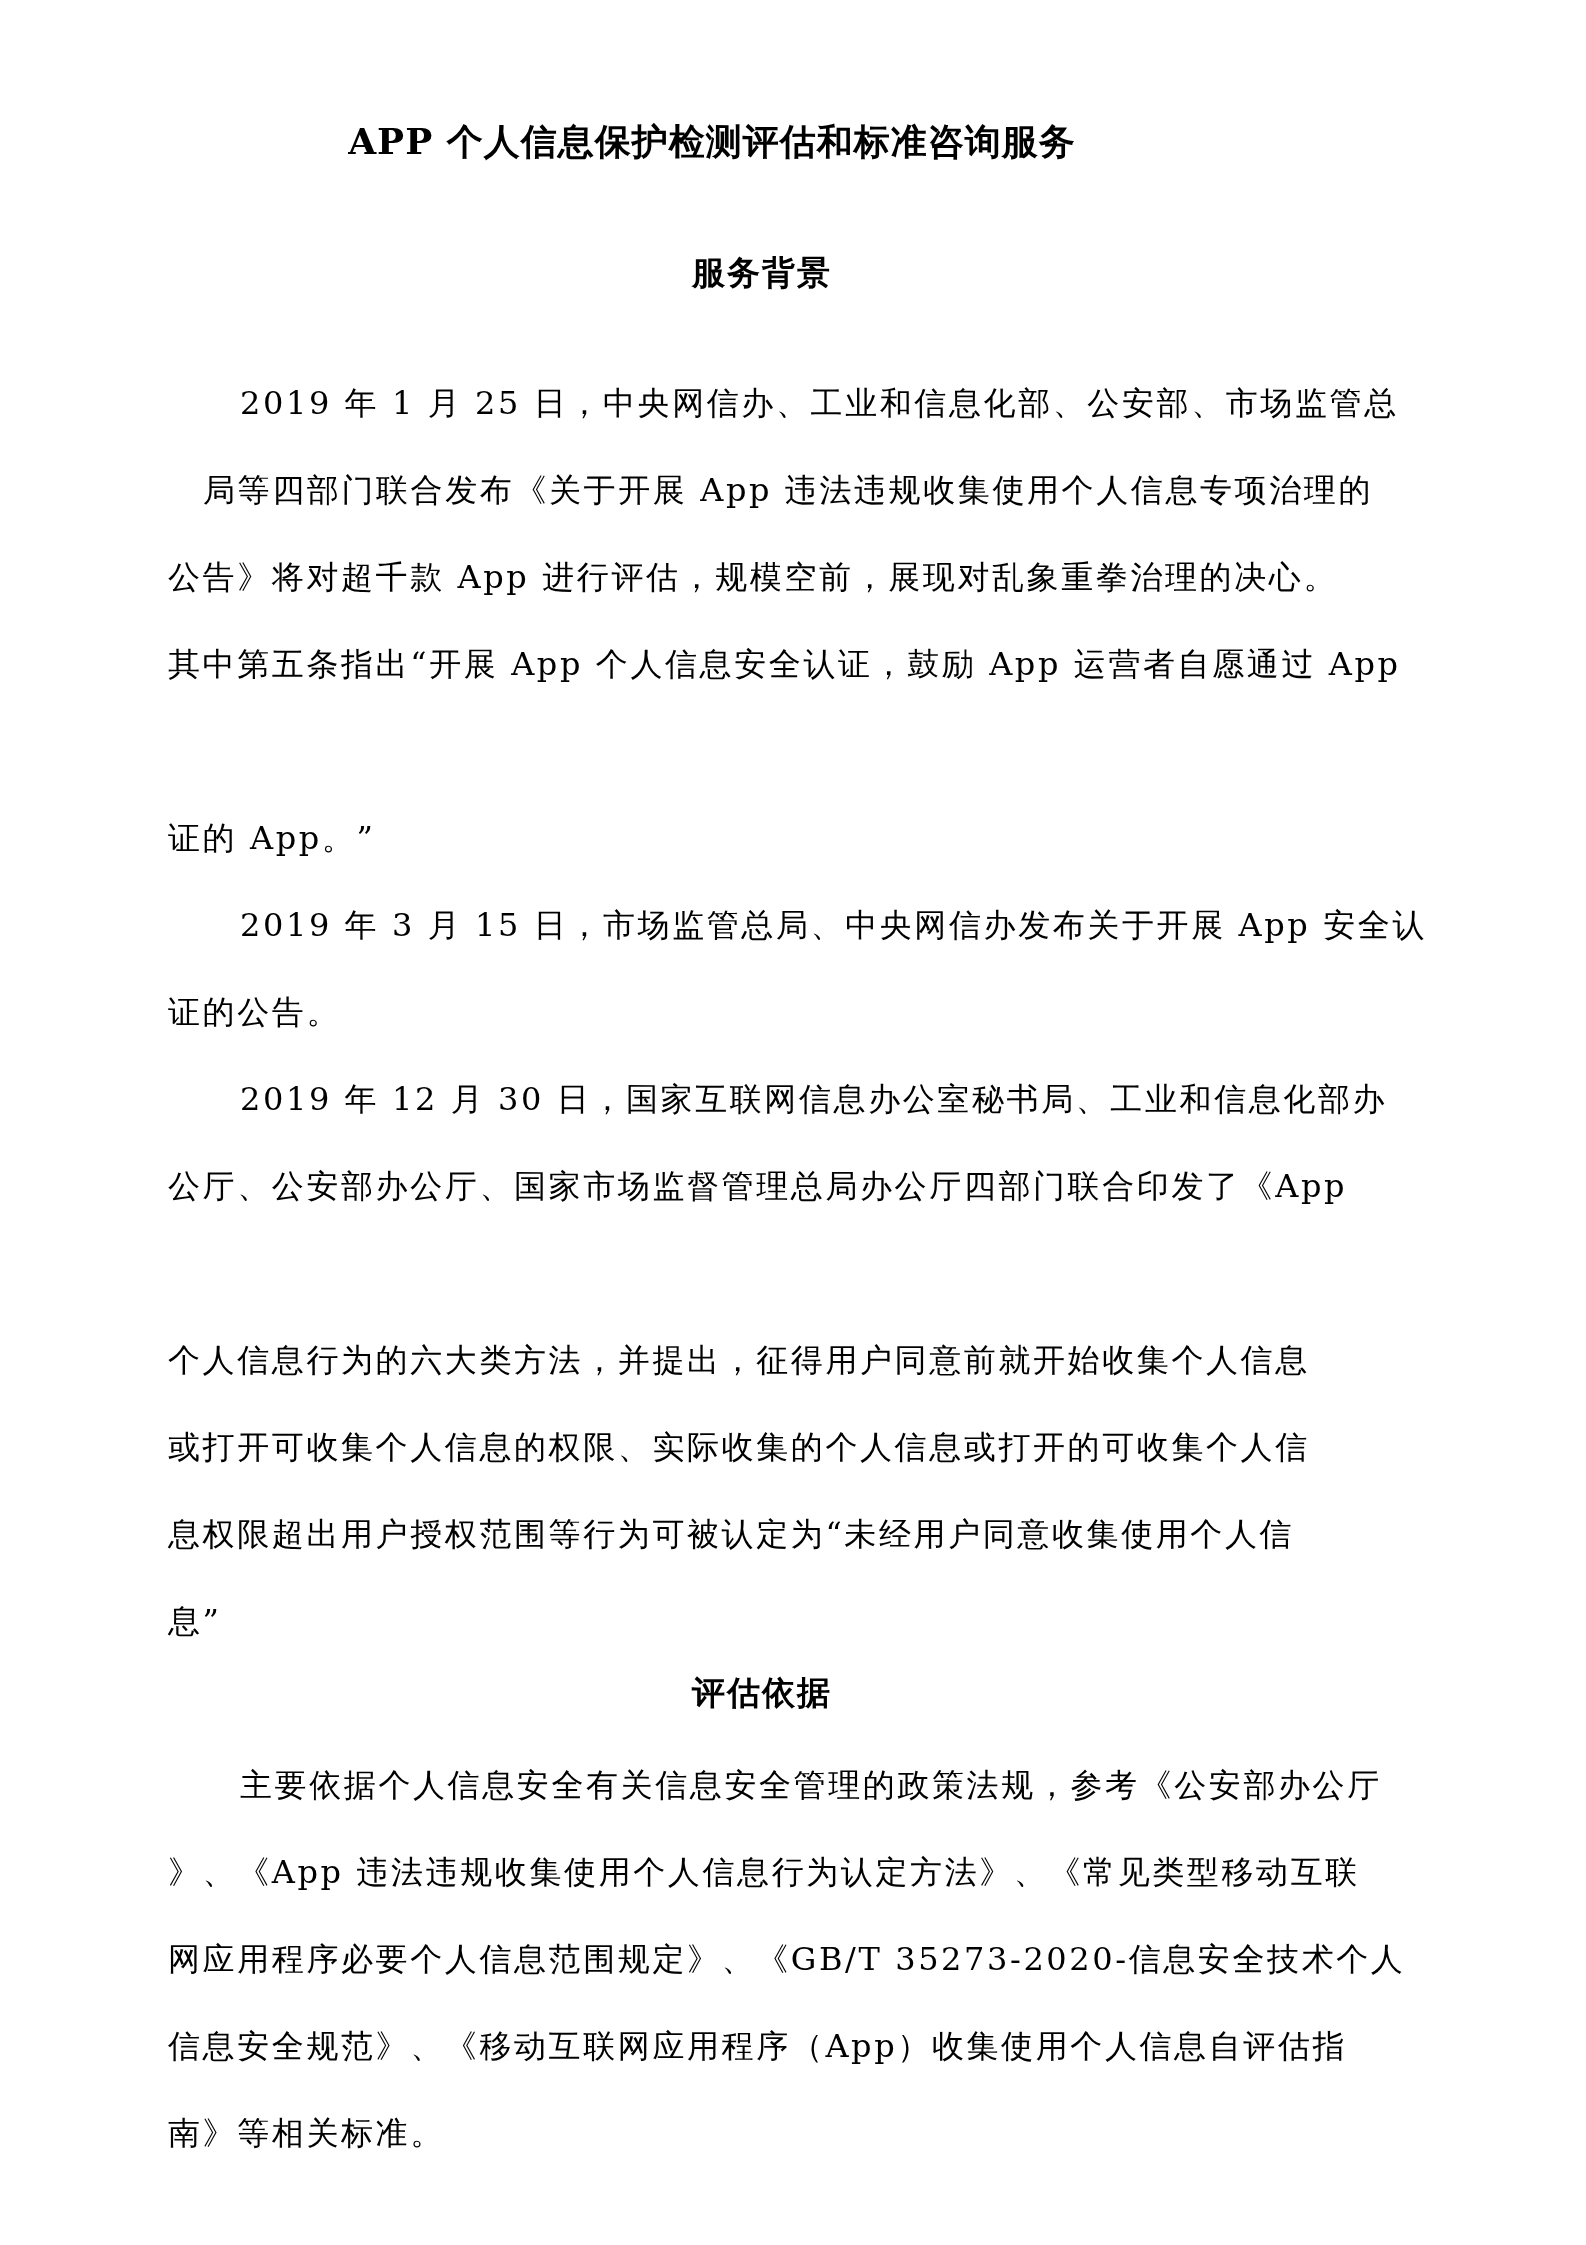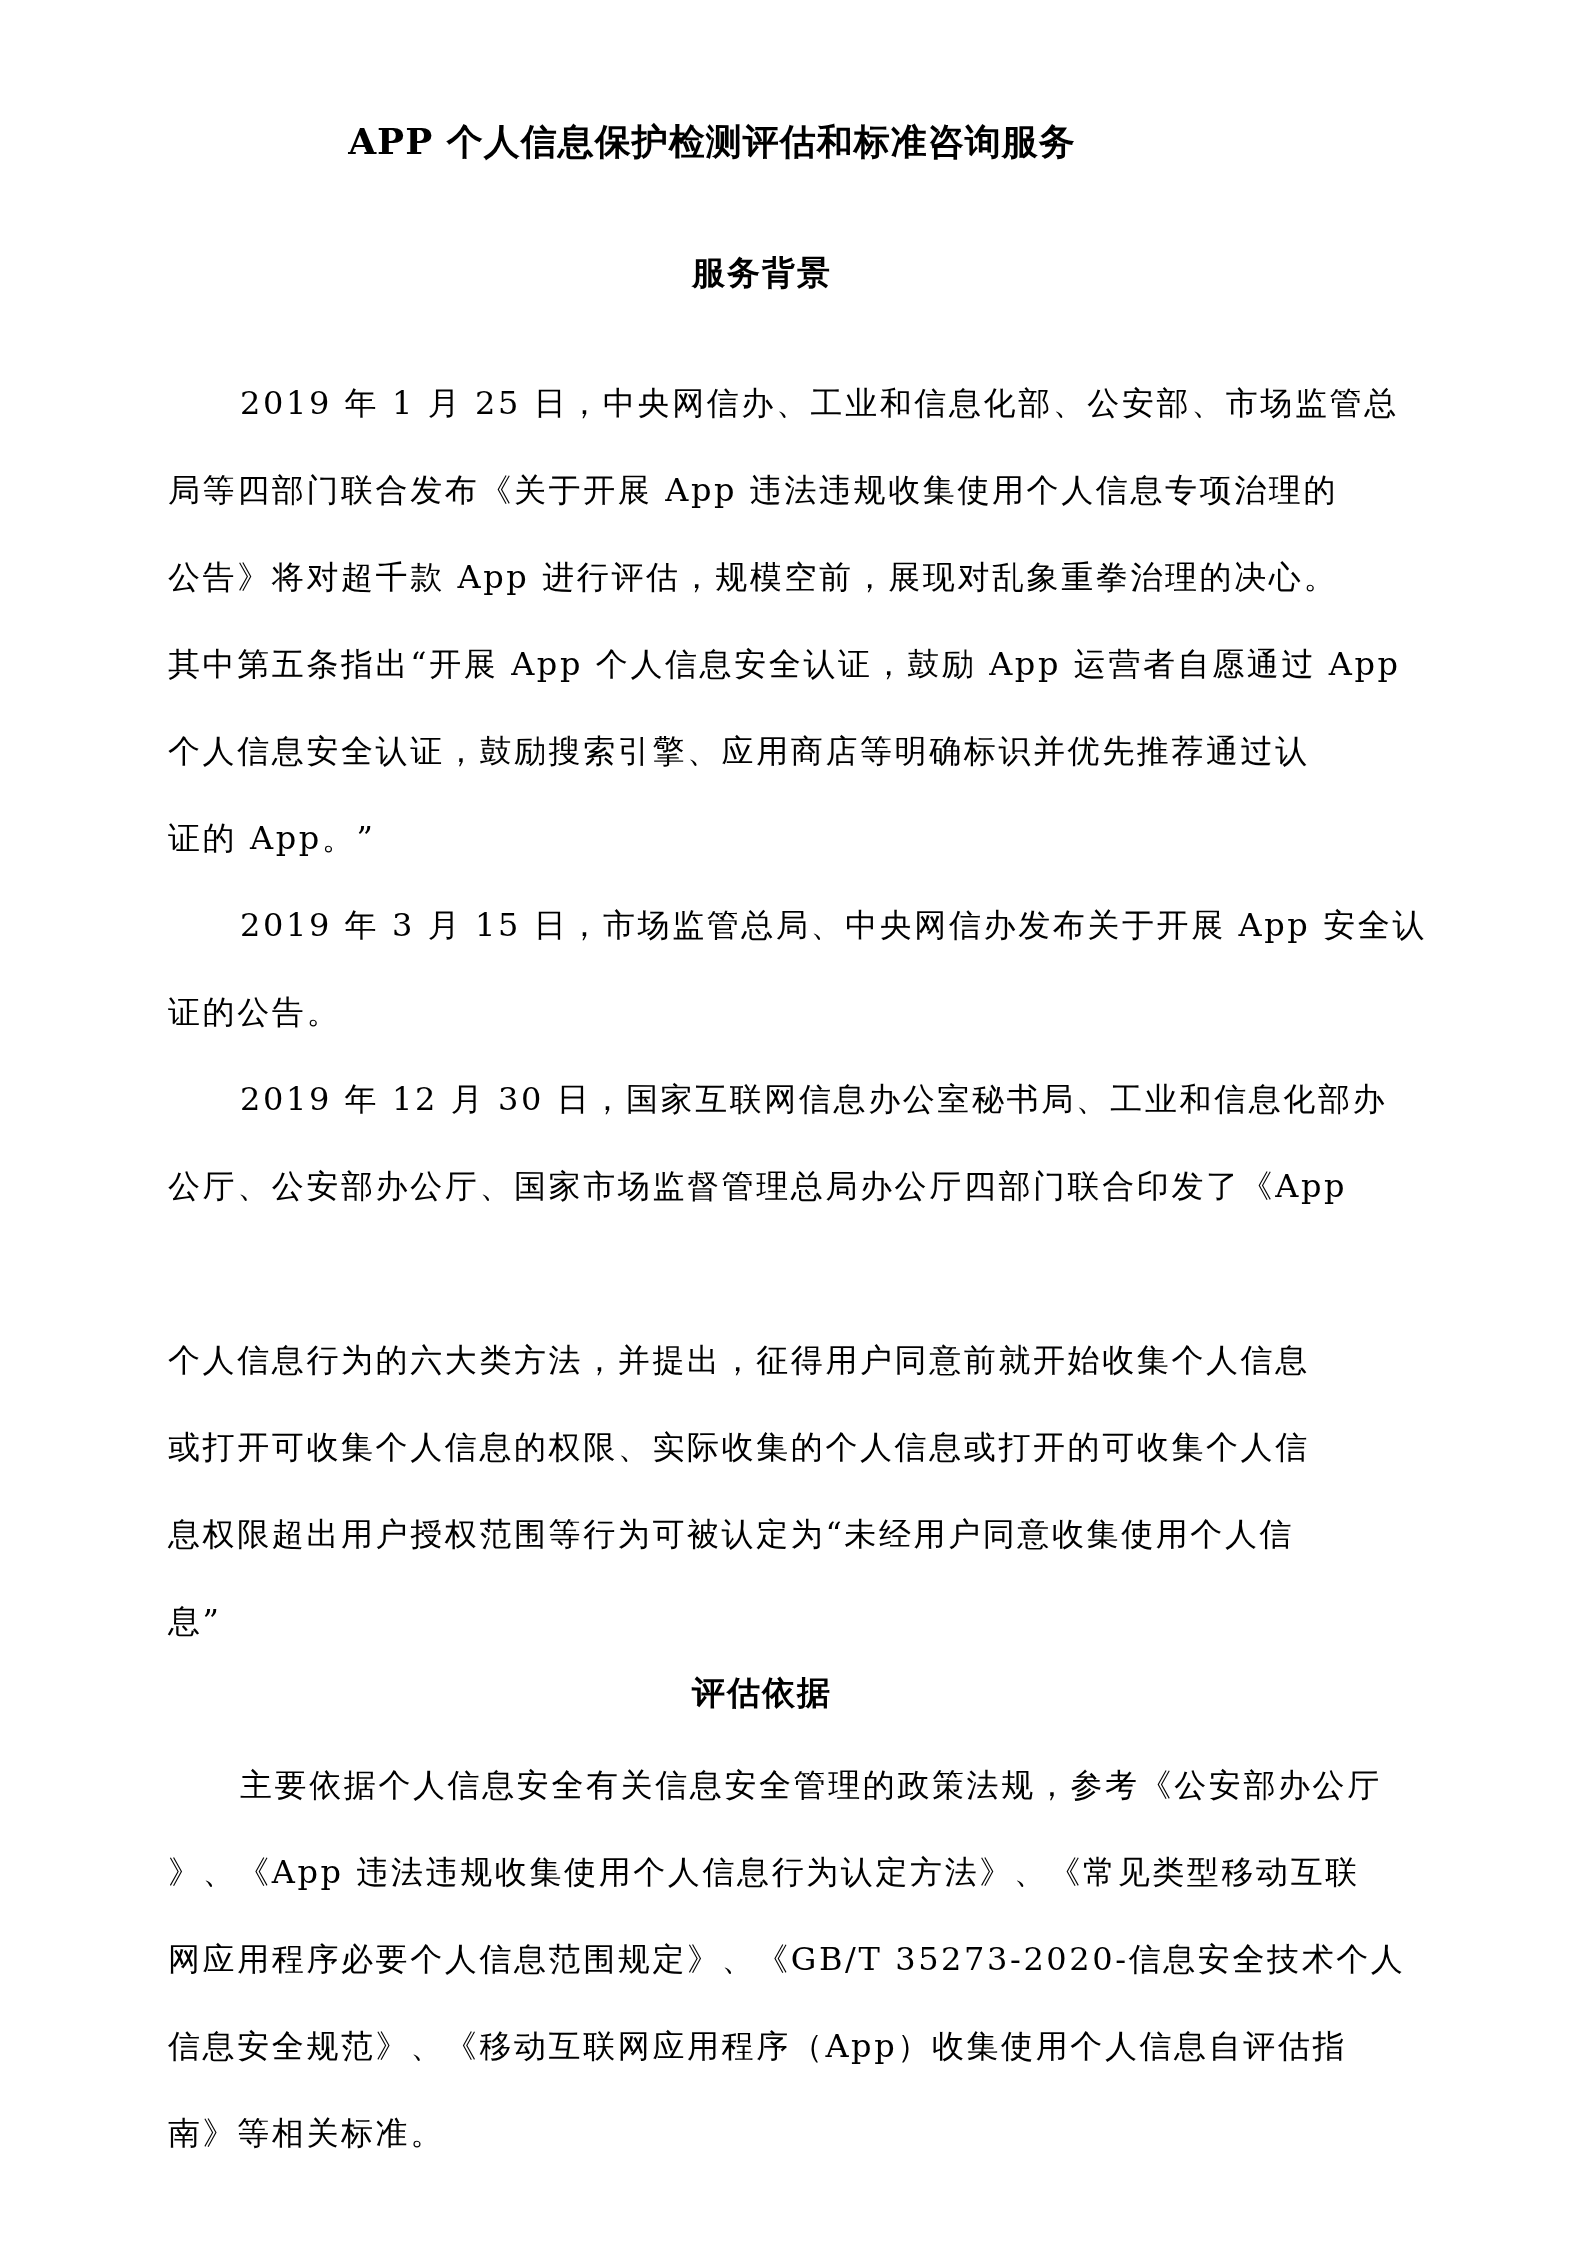--- a/index.html
+++ b/index.html
@@ -59,24 +59,23 @@
 </head>
 <body>
 
 <div class="page">
 
   <div class="title" style="top:116px;">APP 个人信息保护检测评估和标准咨询服务</div>
 
   <div class="heading" style="top:250px;">服务背景</div>
 
   <div class="line indent" style="top:380px;">2019 年 1 月 25 日，中央网信办、工业和信息化部、公安部、市场监管总</div>
-  <div class="line" style="top:467px;">局等四部门联合发布《关于开展 App 违法违规收集使用个人信息专项治理的</div>
+  <div class="line" style="top:467px;margin-left:35px;">局等四部门联合发布《关于开展 App 违法违规收集使用个人信息专项治理的</div>
   <div class="line" style="top:554px;">公告》将对超千款 App 进行评估，规模空前，展现对乱象重拳治理的决心。</div>
   <div class="line" style="top:641px;">其中第五条指出“开展 App 个人信息安全认证，鼓励 App 运营者自愿通过 App</div>
-  <div class="line" style="top:728px;">个人信息安全认证，鼓励搜索引擎、应用商店等明确标识并优先推荐通过认</div>
   <div class="line" style="top:815px;">证的 App。”</div>
 
   <div class="line indent" style="top:902px;">2019 年 3 月 15 日，市场监管总局、中央网信办发布关于开展 App 安全认</div>
   <div class="line" style="top:989px;">证的公告。</div>
 
   <div class="line indent" style="top:1076px;">2019 年 12 月 30 日，国家互联网信息办公室秘书局、工业和信息化部办</div>
   <div class="line" style="top:1163px;">公厅、公安部办公厅、国家市场监督管理总局办公厅四部门联合印发了《App</div>
   <div class="line" style="top:1337px;">个人信息行为的六大类方法，并提出，征得用户同意前就开始收集个人信息</div>
   <div class="line" style="top:1424px;">或打开可收集个人信息的权限、实际收集的个人信息或打开的可收集个人信</div>
   <div class="line" style="top:1511px;">息权限超出用户授权范围等行为可被认定为“未经用户同意收集使用个人信</div>

